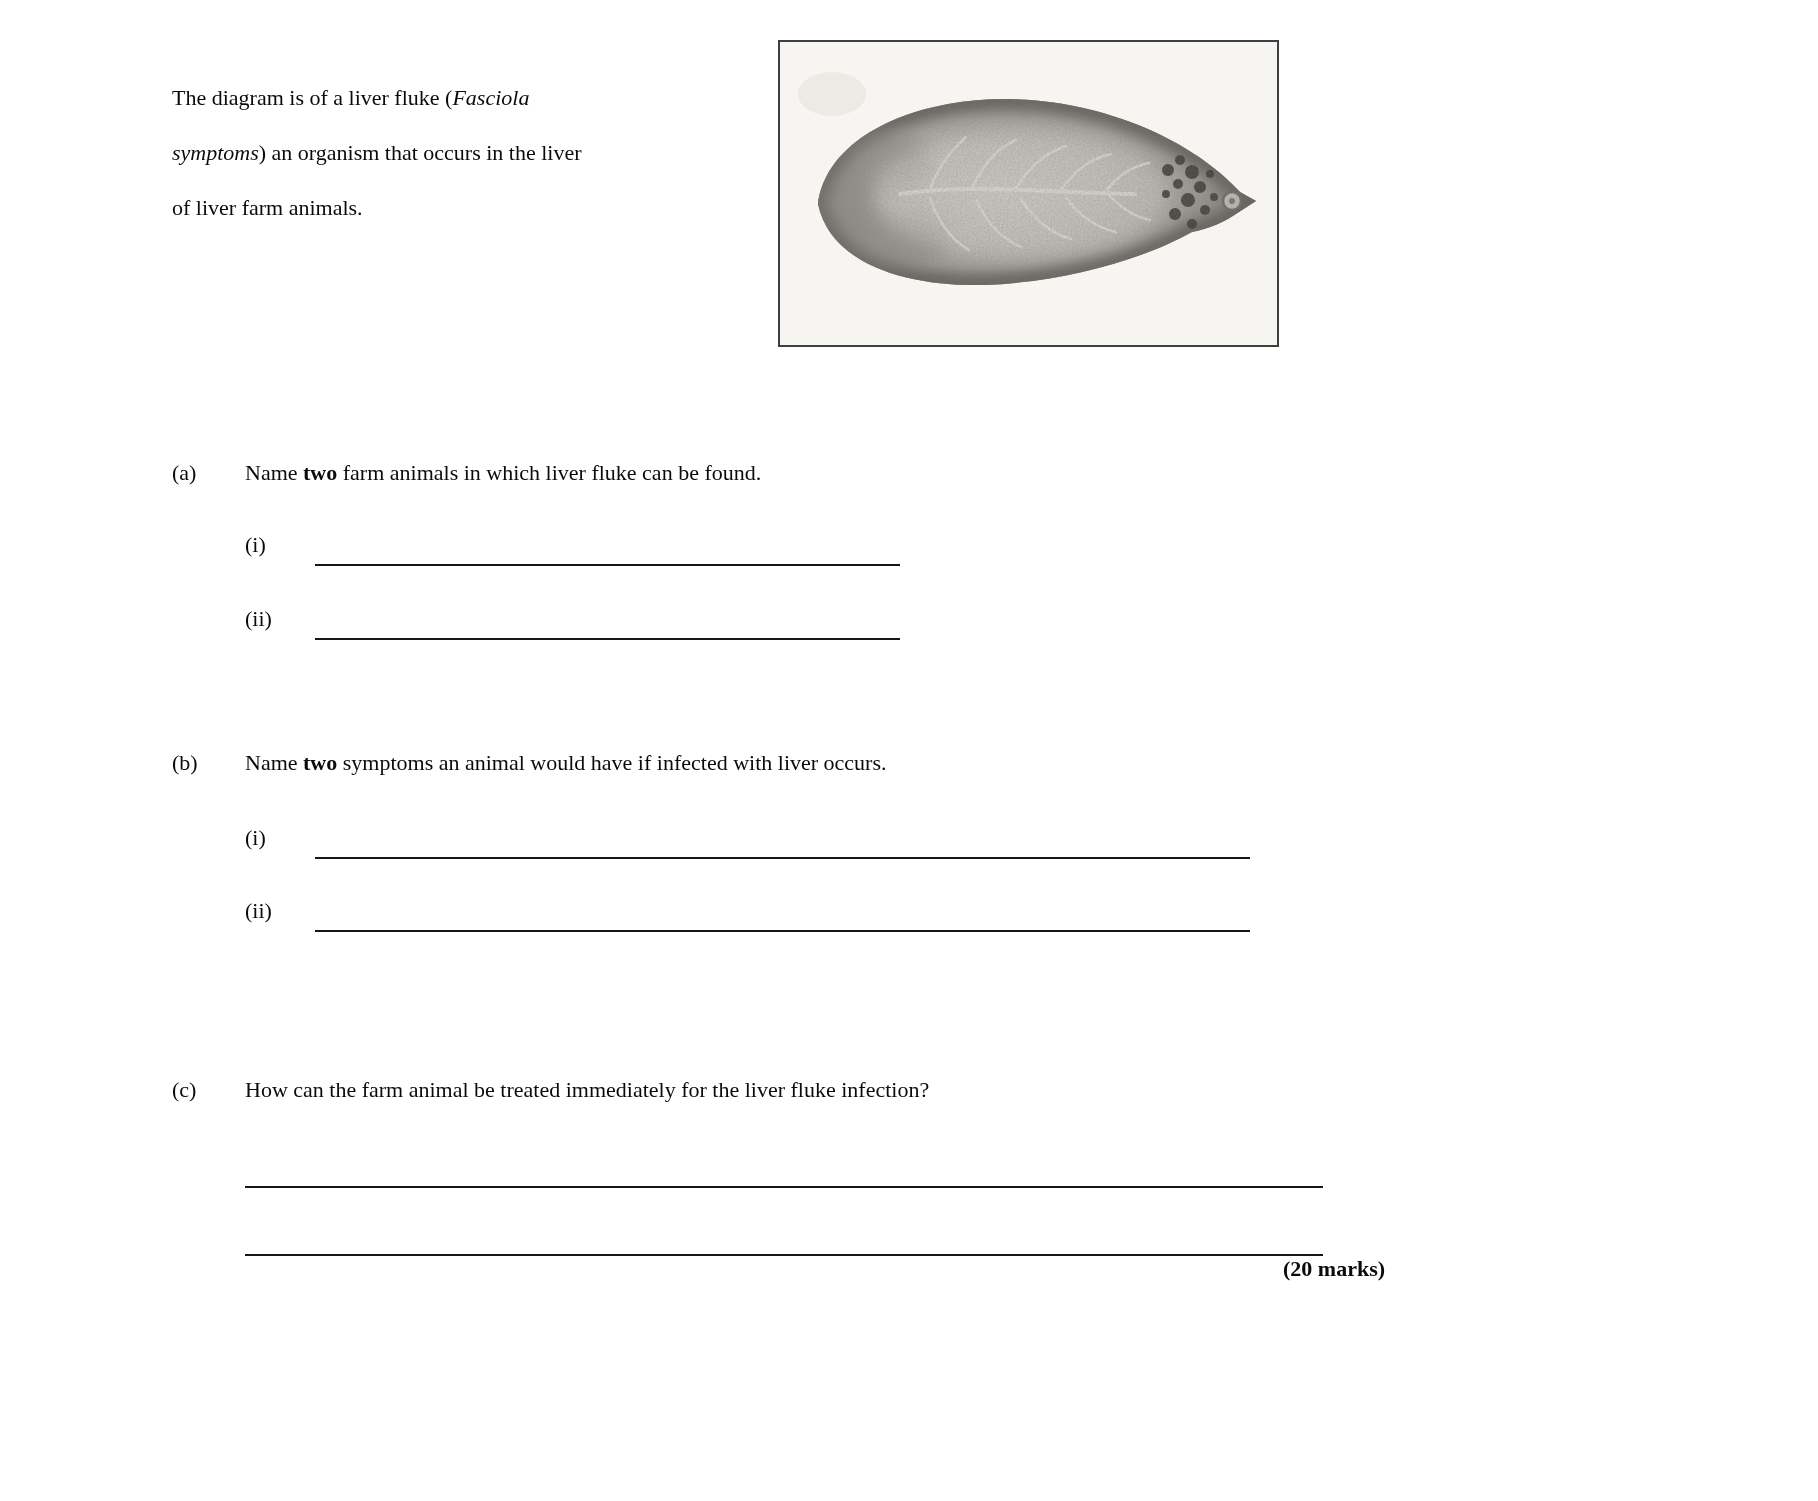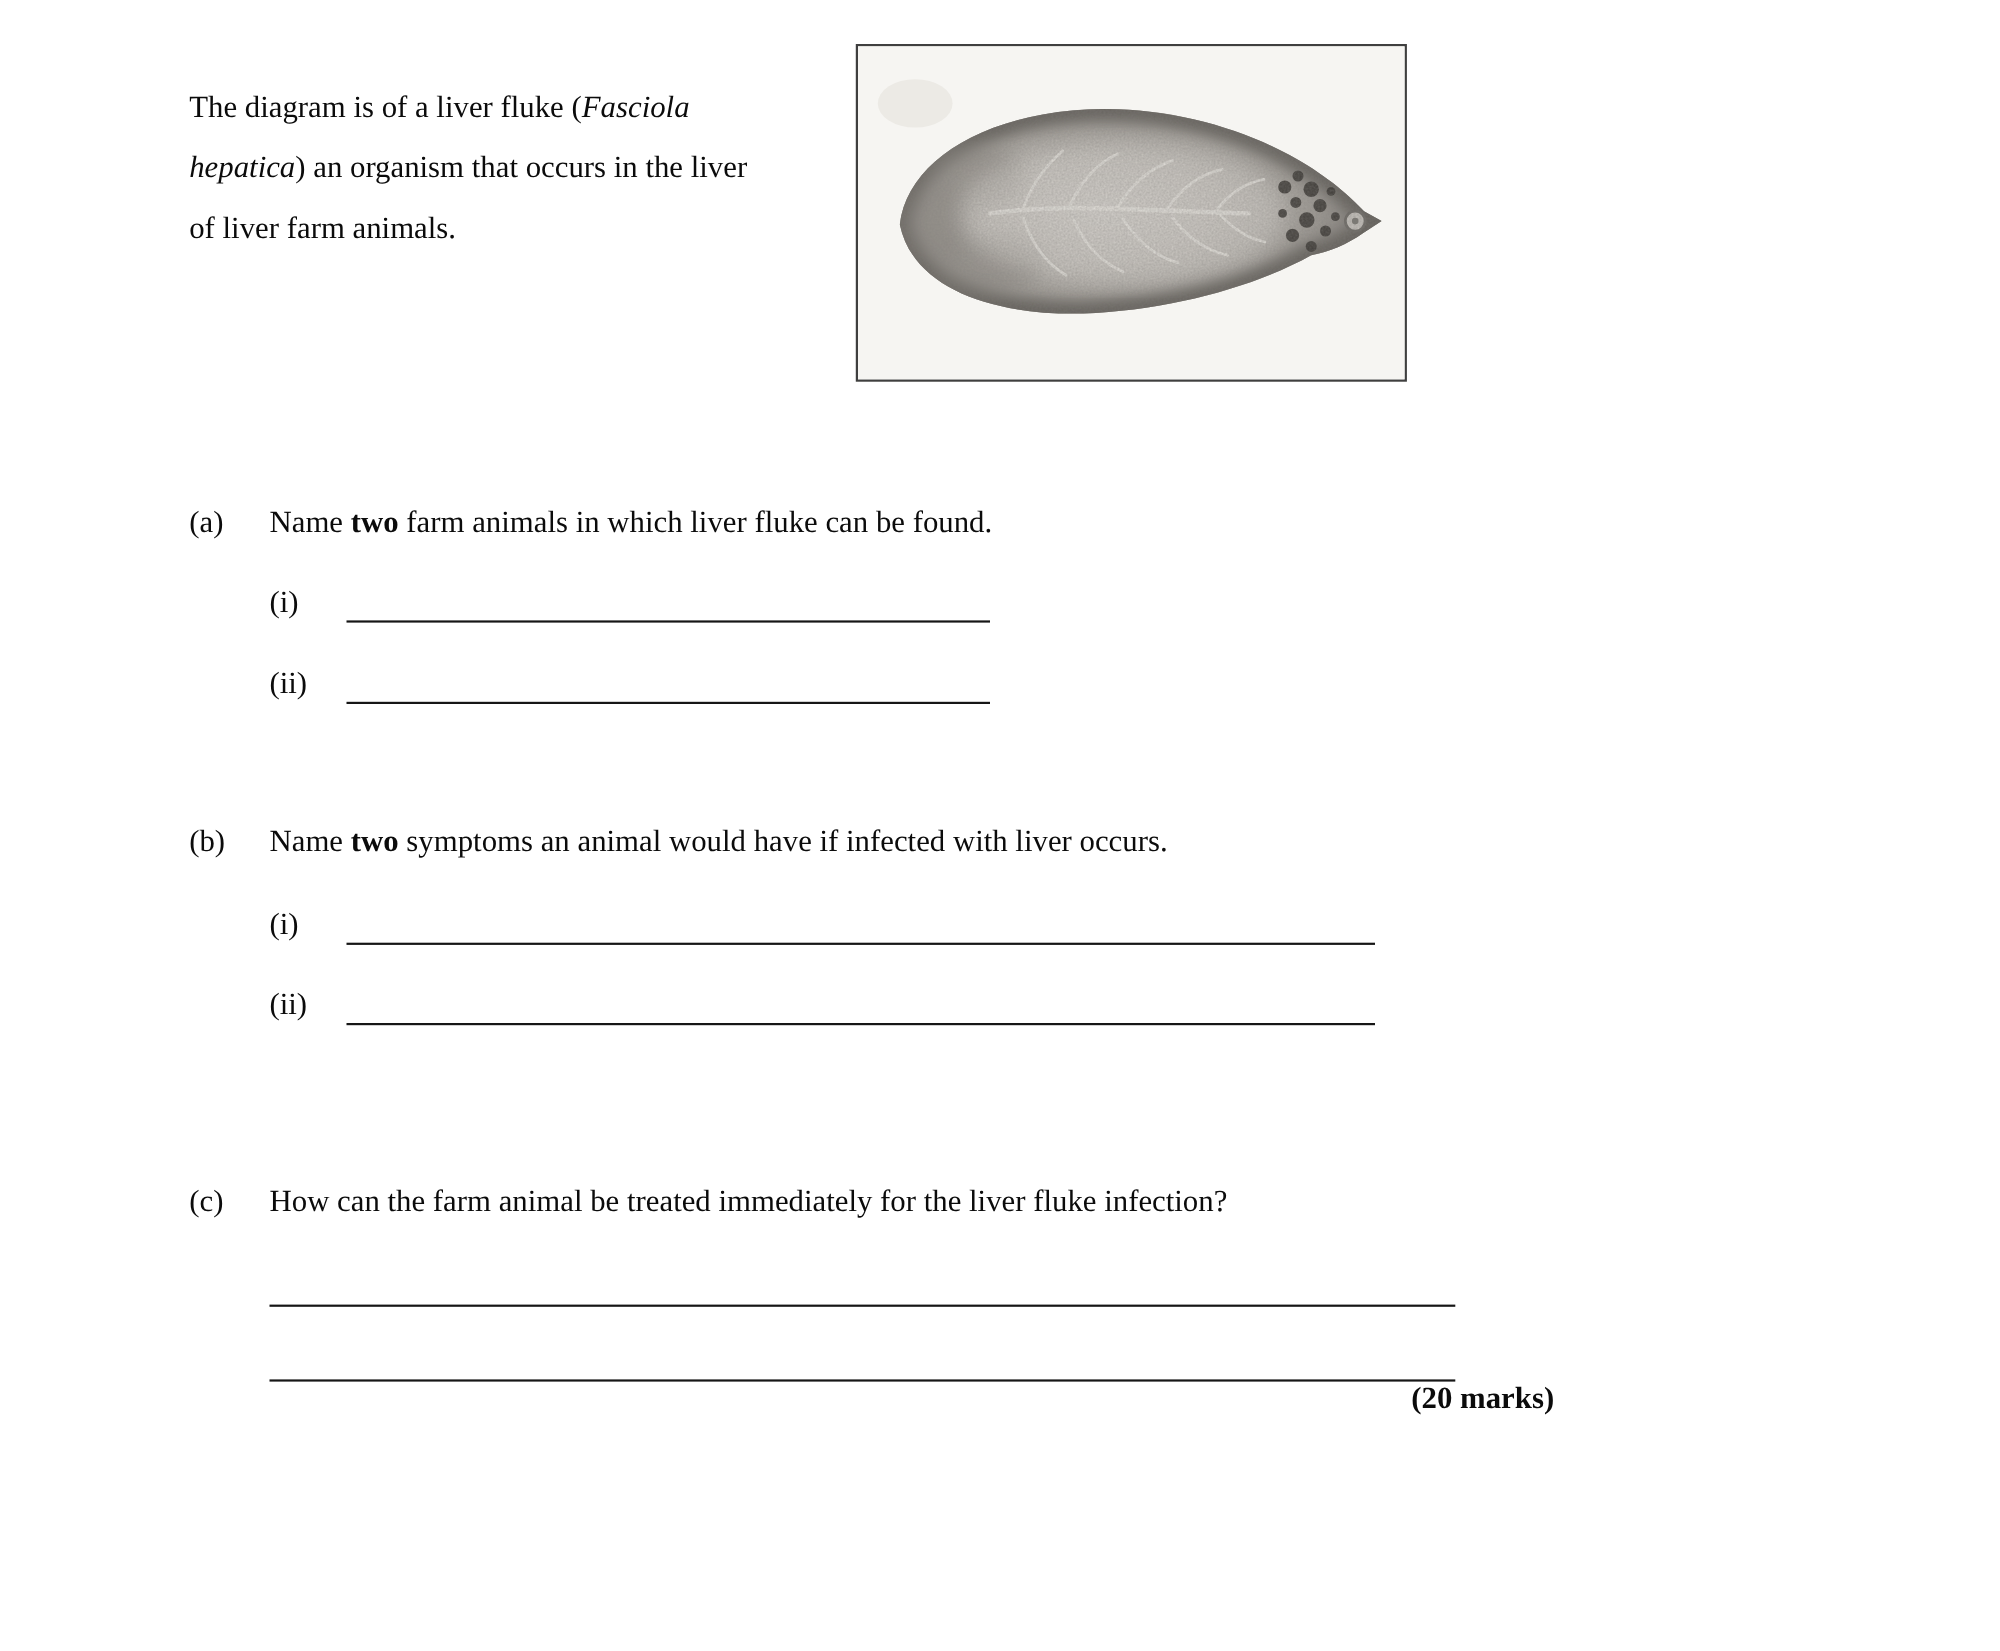--- a/index.html
+++ b/index.html
@@ -2,21 +2,21 @@
 <html><head>
 <meta charset="utf-8">
 <style>
   * { margin:0; padding:0; box-sizing:border-box; }
   html, body { background:#ffffff; }
   .page {
     position:relative;
     width:1818px; height:1501px;
     background:#ffffff;
     font-family:"Liberation Serif", serif;
-    font-size:28px;
+    font-size:22px;
     color:#0b0b0b;
     overflow:hidden;
   }
   .intro {
     position:absolute; left:172px; top:70px; width:650px;
     line-height:55px;
   }
   .intro i { font-style:italic; }
   .fig {
     position:absolute; left:778px; top:40px;
@@ -49,21 +49,21 @@
     font-weight:bold; white-space:nowrap;
   }
 </style>
 </head>
 <body>
 
 <div class="page">
 
   <div class="intro">
     <div><span>The diagram is of a liver fluke (</span><i>Fasciola</i></div>
-    <div><i>hepatica</i><span>) an organism that occurs in the liver</span></div>
+    <div><i>symptoms</i><span>) an organism that occurs in the liver</span></div>
     <div><span>of liver farm animals.</span></div>
   </div>
 
   <div class="fig">
     <svg width="497" height="303" viewBox="0 0 497 303" xmlns="http://www.w3.org/2000/svg">
       <defs>
         <radialGradient id="g-body" cx="42%" cy="50%" r="62%">
           <stop offset="0%" stop-color="#dcd9d4"></stop>
           <stop offset="38%" stop-color="#c6c2bc"></stop>
           <stop offset="68%" stop-color="#a5a19b"></stop>

